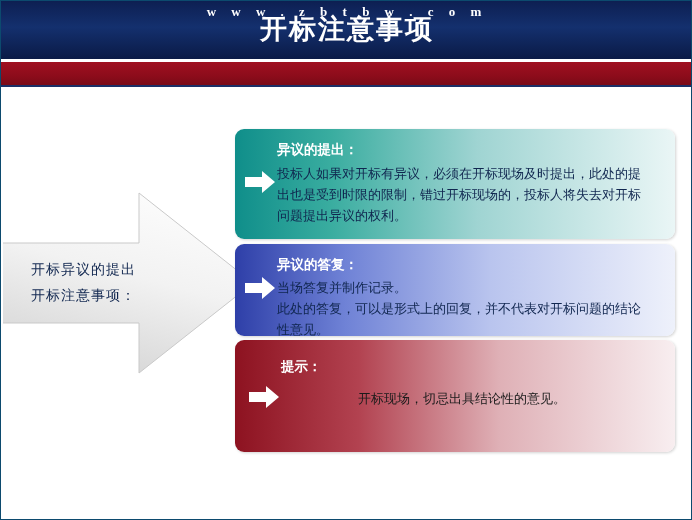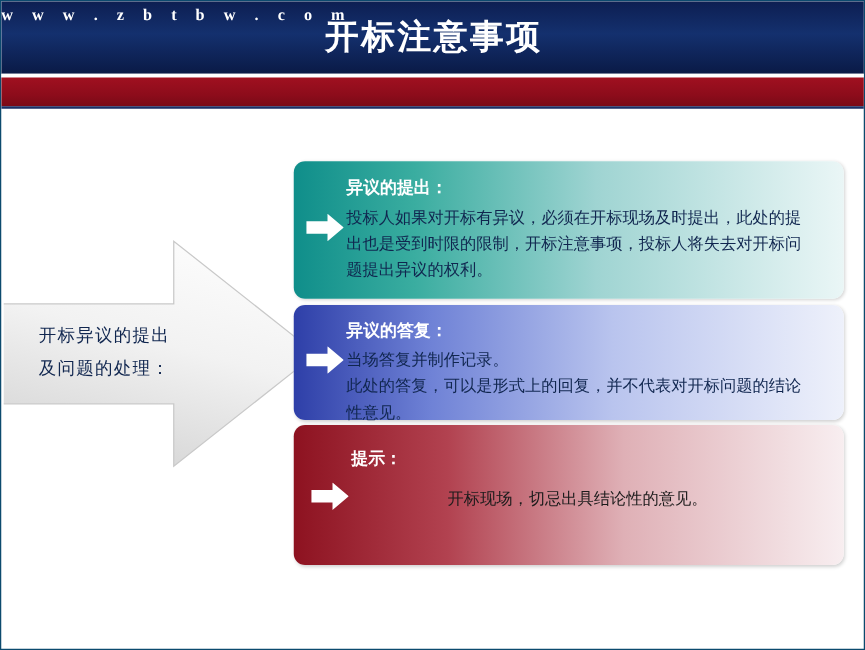--- a/index.html
+++ b/index.html
@@ -53,20 +53,21 @@
     top: 61px;
     width: 692px;
     height: 23px;
     background: linear-gradient(to bottom, #a01020 0%, #8d0c1b 60%, #7a0a17 100%);
   }
   .urlbar-text {
     position: absolute;
     left: 0;
     top: 3px;
     width: 692px;
+    text-align: center;
     color: #ffffff;
     font-size: 13px;
     font-weight: bold;
     letter-spacing: 6px;
     font-family: "Liberation Serif", serif;
   }
   .header-underline {
     position: absolute;
     left: 0;
     top: 84px;
@@ -182,29 +183,29 @@
 
       <polygon points="2,172 2,340 176,340 176,172 176,120 176,120" style="display:none"></polygon>
       <polygon points="132,18 230,122 176,122 176,334 4,334 4,122 36,122" fill="url(#agrad)" stroke="#cbcbcb" stroke-width="1" transform="translate(0,0) rotate(0)" style="display:none"></polygon>
       <g transform="translate(116,170) rotate(90) translate(-116,-170)">
         <polygon points="116,36 206,150 156,150 156,304 76,304 76,150 26,150" fill="url(#agrad)" stroke="#c9c9c9" stroke-width="1"></polygon>
       </g>
     </svg>
   </div>
   <div class="arrow-label">
     <div>开标异议的提出</div>
-    <div>及问题的处理：</div>
+    <div>开标注意事项：</div>
   </div>
 
   <div class="box box1">
     <svg class="mini-arrow ma1" viewBox="0 0 30 22">
       <polygon points="0,6 17,6 17,0 30,11 17,22 17,16 0,16" fill="#ffffff"></polygon>
     </svg>
     <div class="box-head">异议的提出：</div>
-    <div class="box-body b1-body">投标人如果对开标有异议，必须在开标现场及时提出，此处的提出也是受到时限的限制，开标注意事项，投标人将失去对开标问题提出异议的权利。</div>
+    <div class="box-body b1-body">投标人如果对开标有异议，必须在开标现场及时提出，此处的提出也是受到时限的限制，错过开标现场的，投标人将失去对开标问题提出异议的权利。</div>
   </div>
 
   <div class="box box2">
     <svg class="mini-arrow ma2" viewBox="0 0 30 22">
       <polygon points="0,6 17,6 17,0 30,11 17,22 17,16 0,16" fill="#ffffff"></polygon>
     </svg>
     <div class="box-head">异议的答复：</div>
     <div class="box-body b2-body">
       <div>当场答复并制作记录。</div>
       <div>此处的答复，可以是形式上的回复，并不代表对开标问题的结论性意见。</div>

